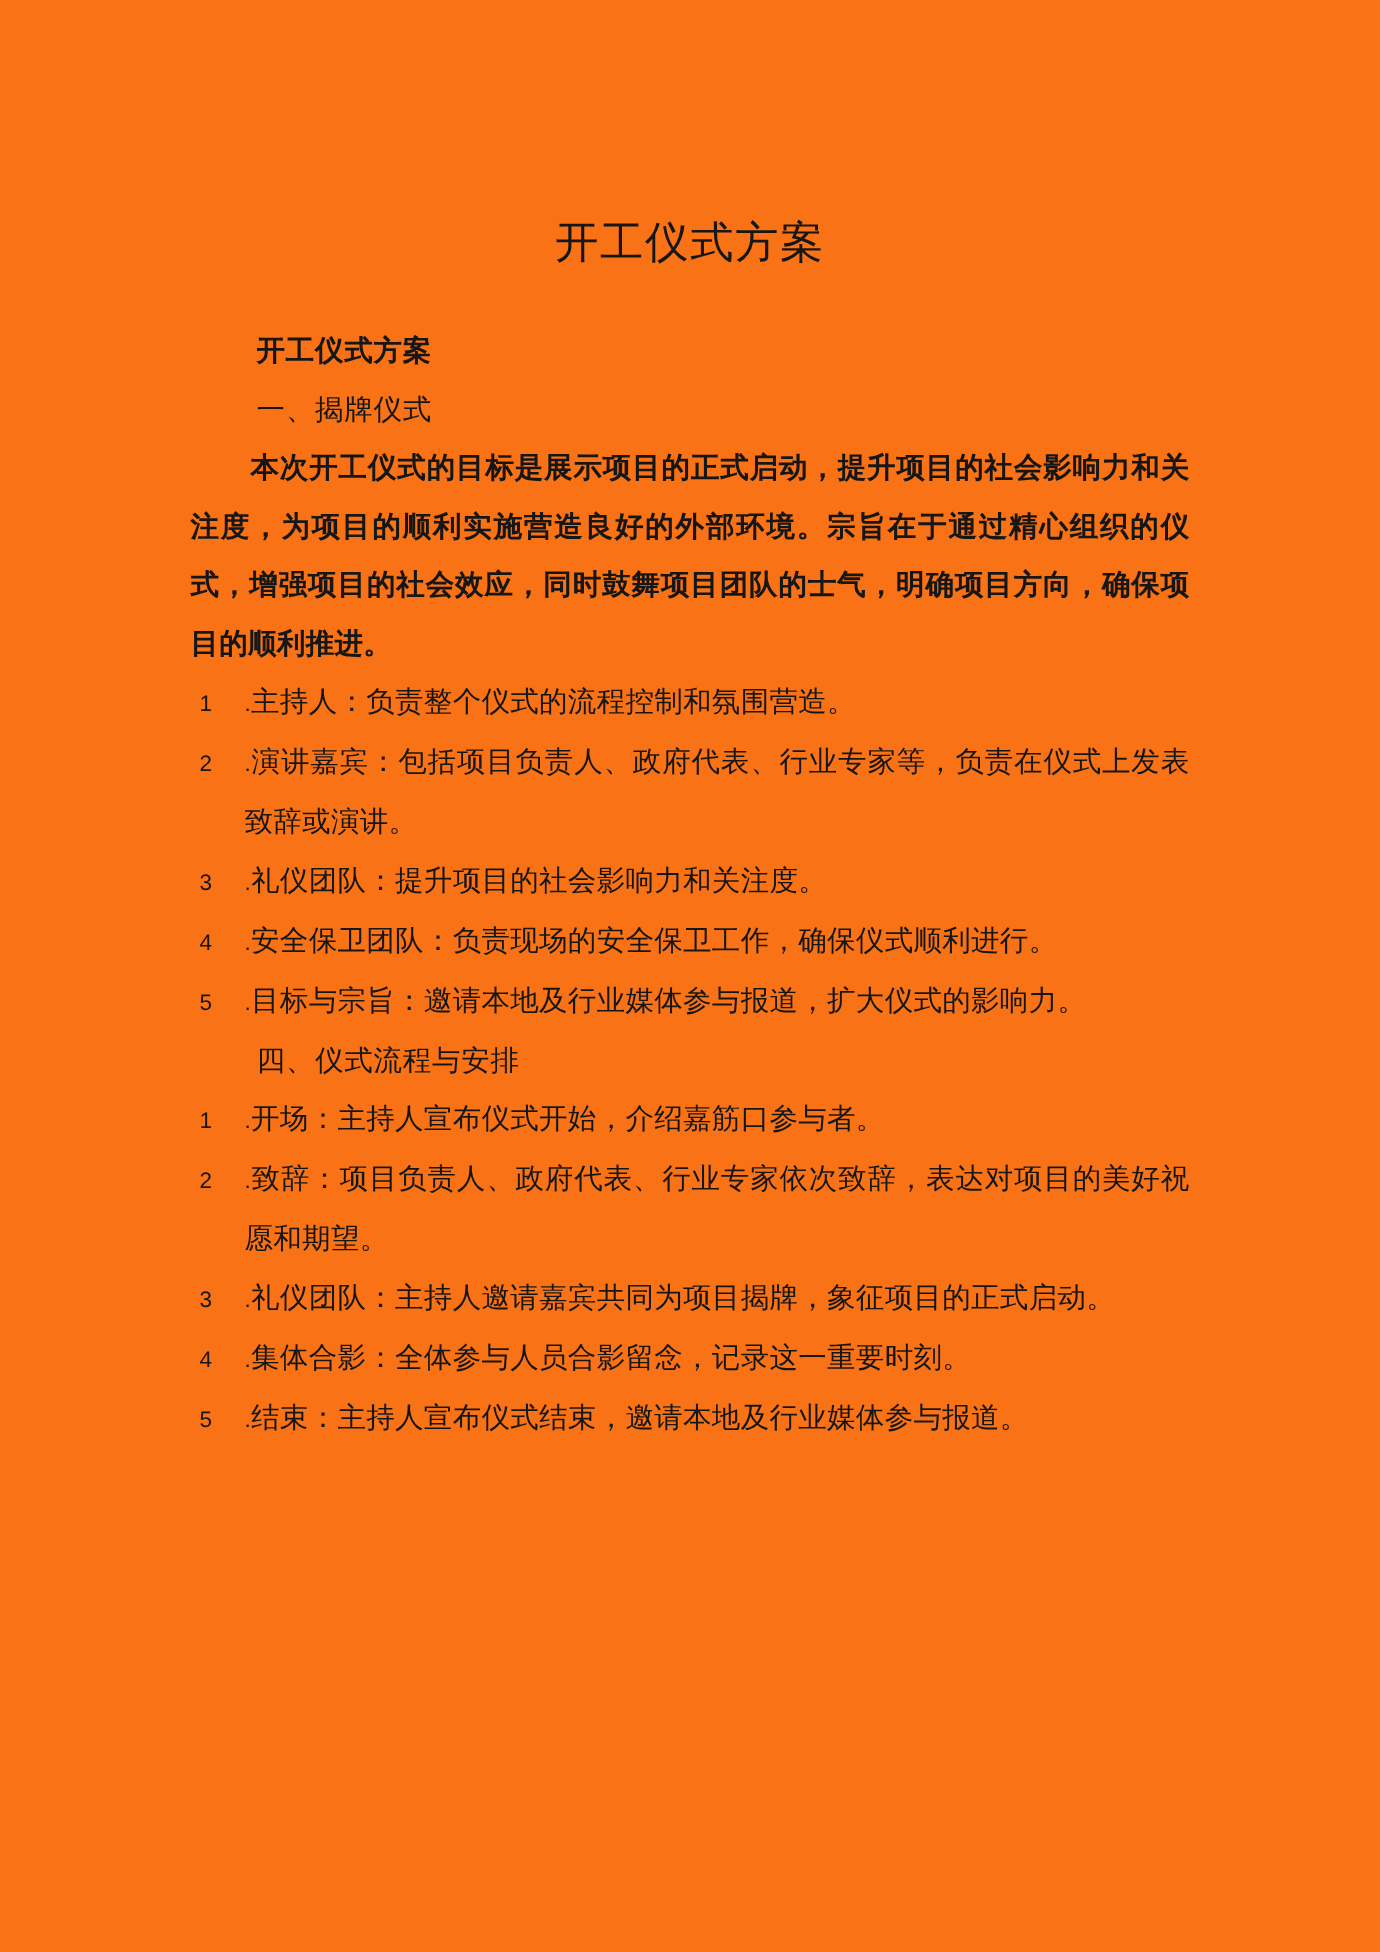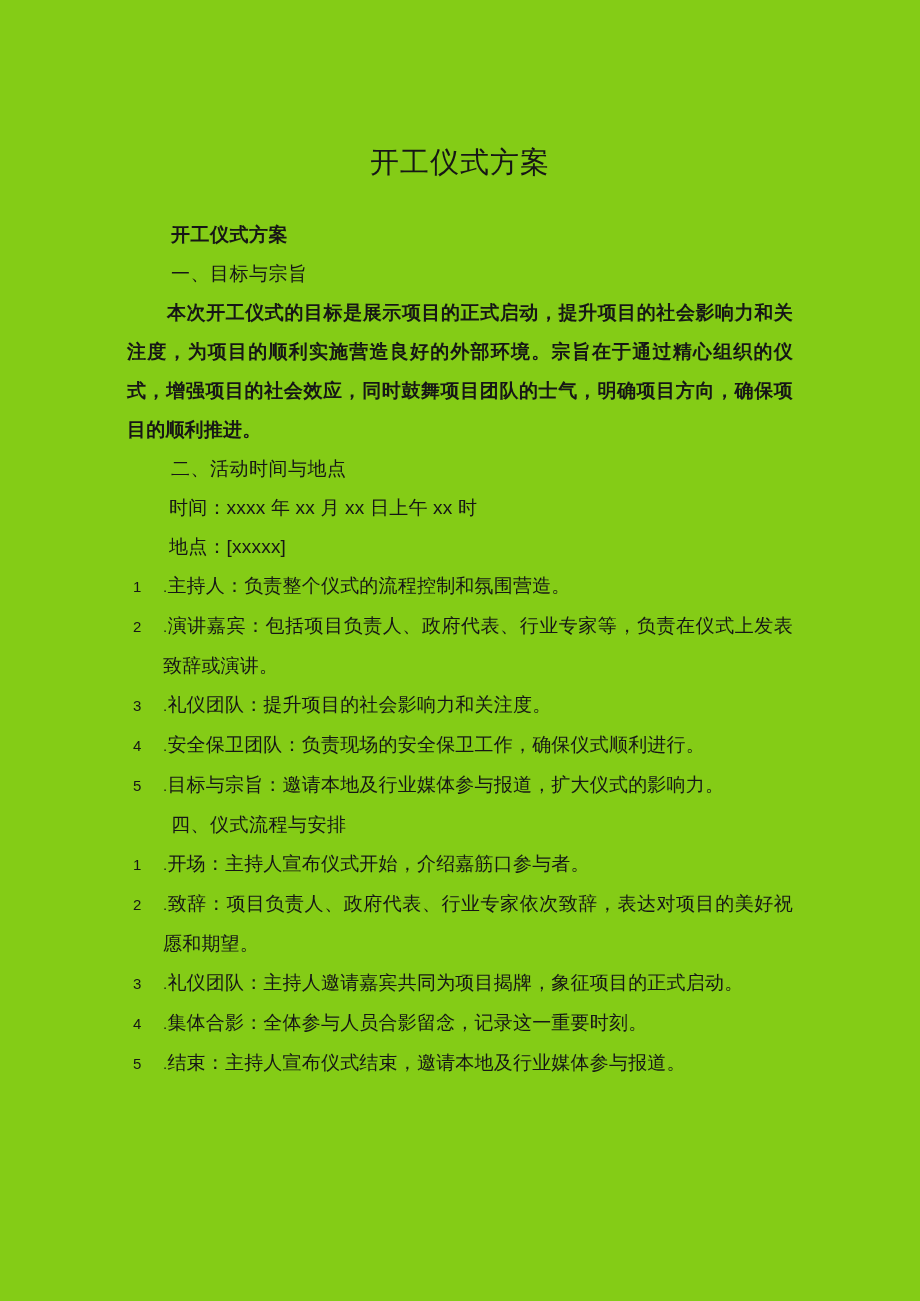--- a/index.html
+++ b/index.html
@@ -4,21 +4,21 @@
 <style>
   html, body {
     margin: 0;
     padding: 0;
     background: #ffffff;
   }
   .page {
     position: relative;
     width: 920px;
     height: 1301px;
-    background: #84cc16;
+    background: #f97316;
     color: #161616;
     font-family: "Liberation Sans", "DejaVu Sans", sans-serif;
     overflow: hidden;
   }
   .content {
     margin: 0 127px;
     width: 666px;
     font-size: 19px;
     line-height: 39px;
   }
@@ -74,29 +74,24 @@
 <body>
 
 <div class="page">
   <div class="content">
 
     <div class="doc-title">开工仪式方案</div>
 
     <div class="doc-subtitle">开工仪式方案</div>
 
     <div>
-      <div class="h">一、目标与宗旨</div>
+      <div class="h">一、揭牌仪式</div>
       <div class="para">本次开工仪式的目标是展示项目的正式启动，提升项目的社会影响力和关注度，为项目的顺利实施营造良好的外部环境。宗旨在于通过精心组织的仪式，增强项目的社会效应，同时鼓舞项目团队的士气，明确项目方向，确保项目的顺利推进。</div>
     </div>
 
-    <div>
-      <div class="h">二、活动时间与地点</div>
-      <div class="info-line">时间：xxxx 年 xx 月 xx 日上午 xx 时</div>
-      <div class="info-line">地点：[xxxxx]</div>
-    </div>
 
     <div>
       <div class="li"><span class="num">1</span><span class="dot">.</span><span>主持人：负责整个仪式的流程控制和氛围营造。</span></div>
       <div class="li"><span class="num">2</span><span class="dot">.</span><span>演讲嘉宾：包括项目负责人、政府代表、行业专家等，负责在仪式上发表致辞或演讲。</span></div>
       <div class="li"><span class="num">3</span><span class="dot">.</span><span>礼仪团队：提升项目的社会影响力和关注度。</span></div>
       <div class="li"><span class="num">4</span><span class="dot">.</span><span>安全保卫团队：负责现场的安全保卫工作，确保仪式顺利进行。</span></div>
       <div class="li"><span class="num">5</span><span class="dot">.</span><span>目标与宗旨：邀请本地及行业媒体参与报道，扩大仪式的影响力。</span></div>
     </div>
 
     <div>

